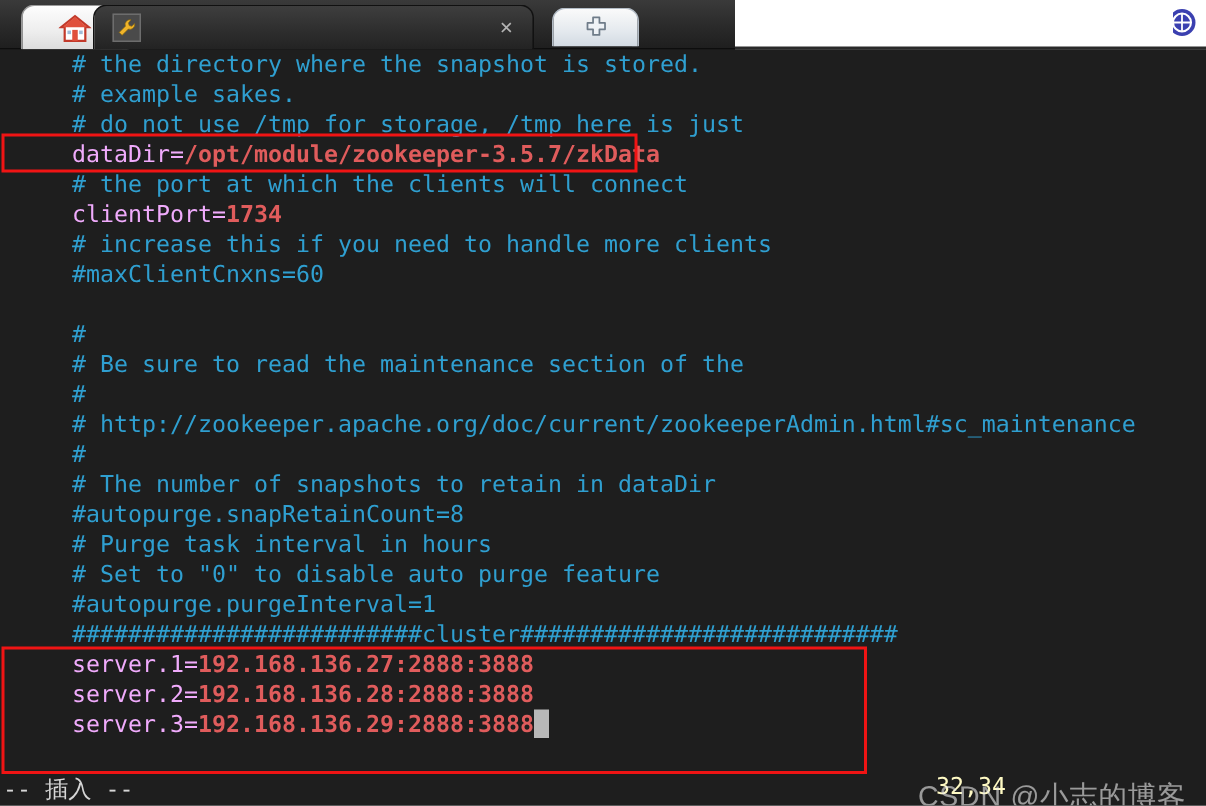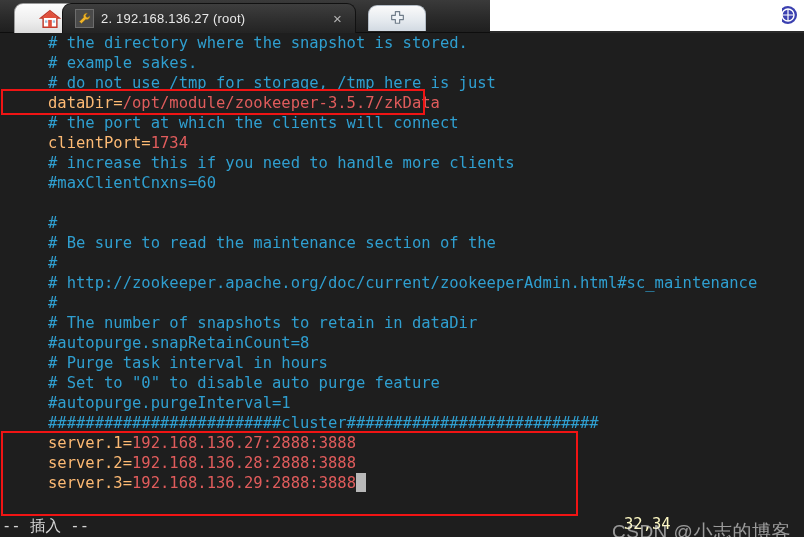--- a/index.html
+++ b/index.html
@@ -148,22 +148,22 @@
   .line {
     height: 20px;
     line-height: 20px;
     font-family: "DejaVu Sans Mono", monospace;
     font-size: 15.5px;
     white-space: pre;
     color: #2f9fd0;
     letter-spacing: 0px;
   }
   .c-comment { color: #2f9fd0; }
-  .c-key     { color: #fdba74; }
-  .c-val     { color: #e05c5c; }
+  .c-key     { color: #f0abfc; }
+  .c-val     { color: #e05c5c; font-weight: bold; }
 
   #cursor-block {
     position: absolute;
     display: inline-block;
     width: 10px;
     height: 19px;
     background: #b8b8b8;
     vertical-align: -4px;
   }
 
@@ -239,21 +239,20 @@
         <rect x="15" y="13.5" width="2.6" height="2.6" fill="#9fbcd8"></rect>
       </svg>
     </div>
 
     <div class="tab" id="tab-session">
       <span class="icon-wrench">
         <svg width="13" height="13" viewBox="0 0 16 16">
           <path d="M11.5 1.5 a4 4 0 0 0 -4.6 5.2 L1.8 11.8 l2.4 2.4 l5.1 -5.1 a4 4 0 0 0 5.2 -4.6 l-2.3 2.3 l-2.2 -0.6 l-0.6 -2.2 z" fill="#f0b429" stroke="#8a6a12" stroke-width="0.6"></path>
         </svg>
       </span>
-      <span class="tab-title">2. 192.168.136.27 (root)</span>
       <span id="tab-close">×</span>
     </div>
 
     <div class="tab" id="tab-new">
       <svg class="icon-plus" viewBox="0 0 16 16">
         <path d="M6 1.5 h4 v3.5 h3.5 v4 H10 v3.5 H6 V9 H2.5 V5 H6 Z" fill="#eef2f6" stroke="#6f7c89" stroke-width="1.1" stroke-linejoin="round"></path>
       </svg>
     </div>
 
     <div id="right-edge-icon">

